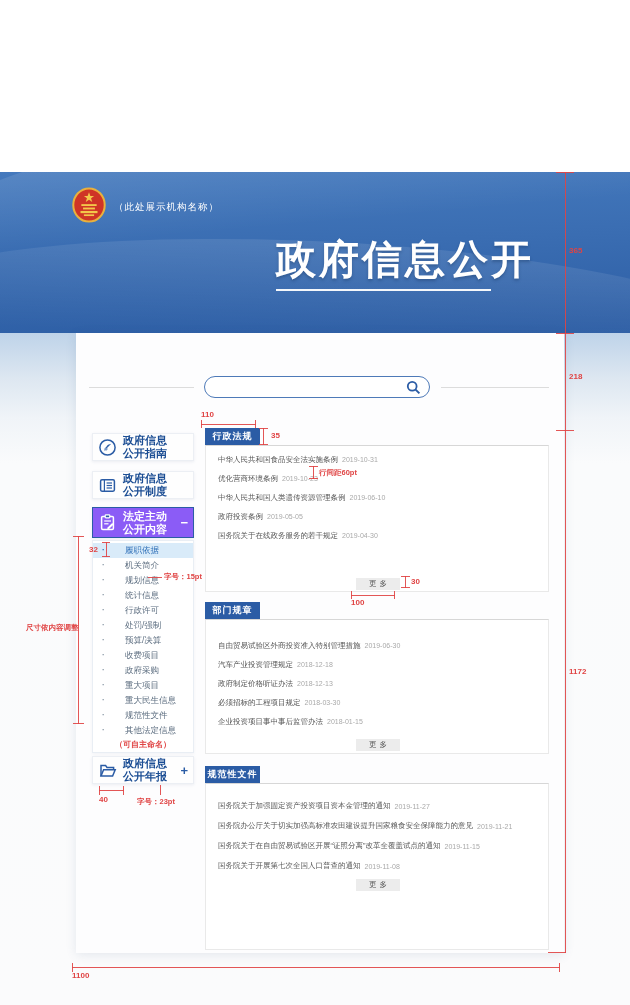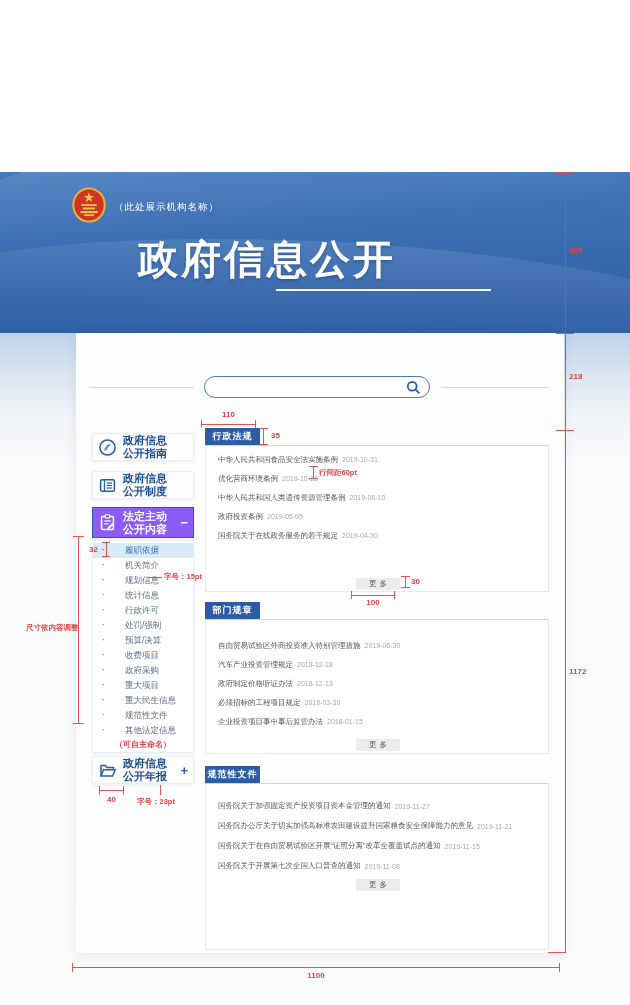--- a/index.html
+++ b/index.html
@@ -8,21 +8,21 @@
 
   
   .hero{position:absolute;left:0;top:172px;width:630px;height:161px;overflow:hidden;
         background:linear-gradient(178deg,#4479bd 0%,#3a6db2 45%,#2c5da4 100%)}
   .sweep1{position:absolute;left:-60px;top:-55px;width:780px;height:150px;border-radius:50%;
           background:linear-gradient(rgba(255,255,255,.14),rgba(255,255,255,0) 70%);transform:rotate(-5deg)}
   .sweep2{position:absolute;left:-120px;top:70px;width:900px;height:170px;border-radius:50%;
           background:linear-gradient(rgba(255,255,255,.10),rgba(255,255,255,0) 60%);transform:rotate(3deg)}
   .emblem{position:absolute;left:72px;top:15px}
   .org{position:absolute;left:114px;top:29px;color:#fff;font-size:9.5px;letter-spacing:1px}
-  .hero-title{position:absolute;left:0;top:60px;width:534px;text-align:center;color:#fff;
+  .hero-title{position:absolute;left:0;top:60px;width:534px;text-align:right;color:#fff;
               font-size:40px;font-weight:bold;letter-spacing:3px;text-shadow:0 2px 3px rgba(20,50,90,.35)}
   .title-line{position:absolute;left:276px;top:117px;width:215px;height:2px;background:rgba(255,255,255,.95)}
 
   
   .below-bg{position:absolute;left:0;top:333px;width:630px;height:672px;
             background:linear-gradient(180deg,#bed3e9 0,#dde7f1 45px,#f0f4f8 85px,#fafbfc 130px,#fbfbfc 100%)}
 
   
   .card{position:absolute;left:76px;top:333px;width:488px;height:620px;background:#fdfdfe;
         box-shadow:0 2px 10px rgba(60,90,130,.12)}
@@ -67,21 +67,21 @@
   #sec2 .law-row{height:19px}
   #sec2 .more{top:119px}
   #sec3 .sec-box{height:167px;padding-top:12px}
   #sec3 .law-row{height:20px}
   #sec3 .more{top:95px}
 
   
   .rl{position:absolute;background:#e04444;opacity:.9}
   .ann{position:absolute;color:#e04444;font-size:8px;font-weight:bold;white-space:nowrap;line-height:1}
   .ann.small{font-size:7.5px}
-  .ann.ctr{text-align:center}
+  .ann.ctr{}
 </style>
 </head>
 <body>
 
 <div class="screen">
 
   <div class="hero">
     <div class="sweep1"></div>
     <div class="sweep2"></div>
     <svg class="emblem" width="34" height="36" viewBox="0 0 40 42">

